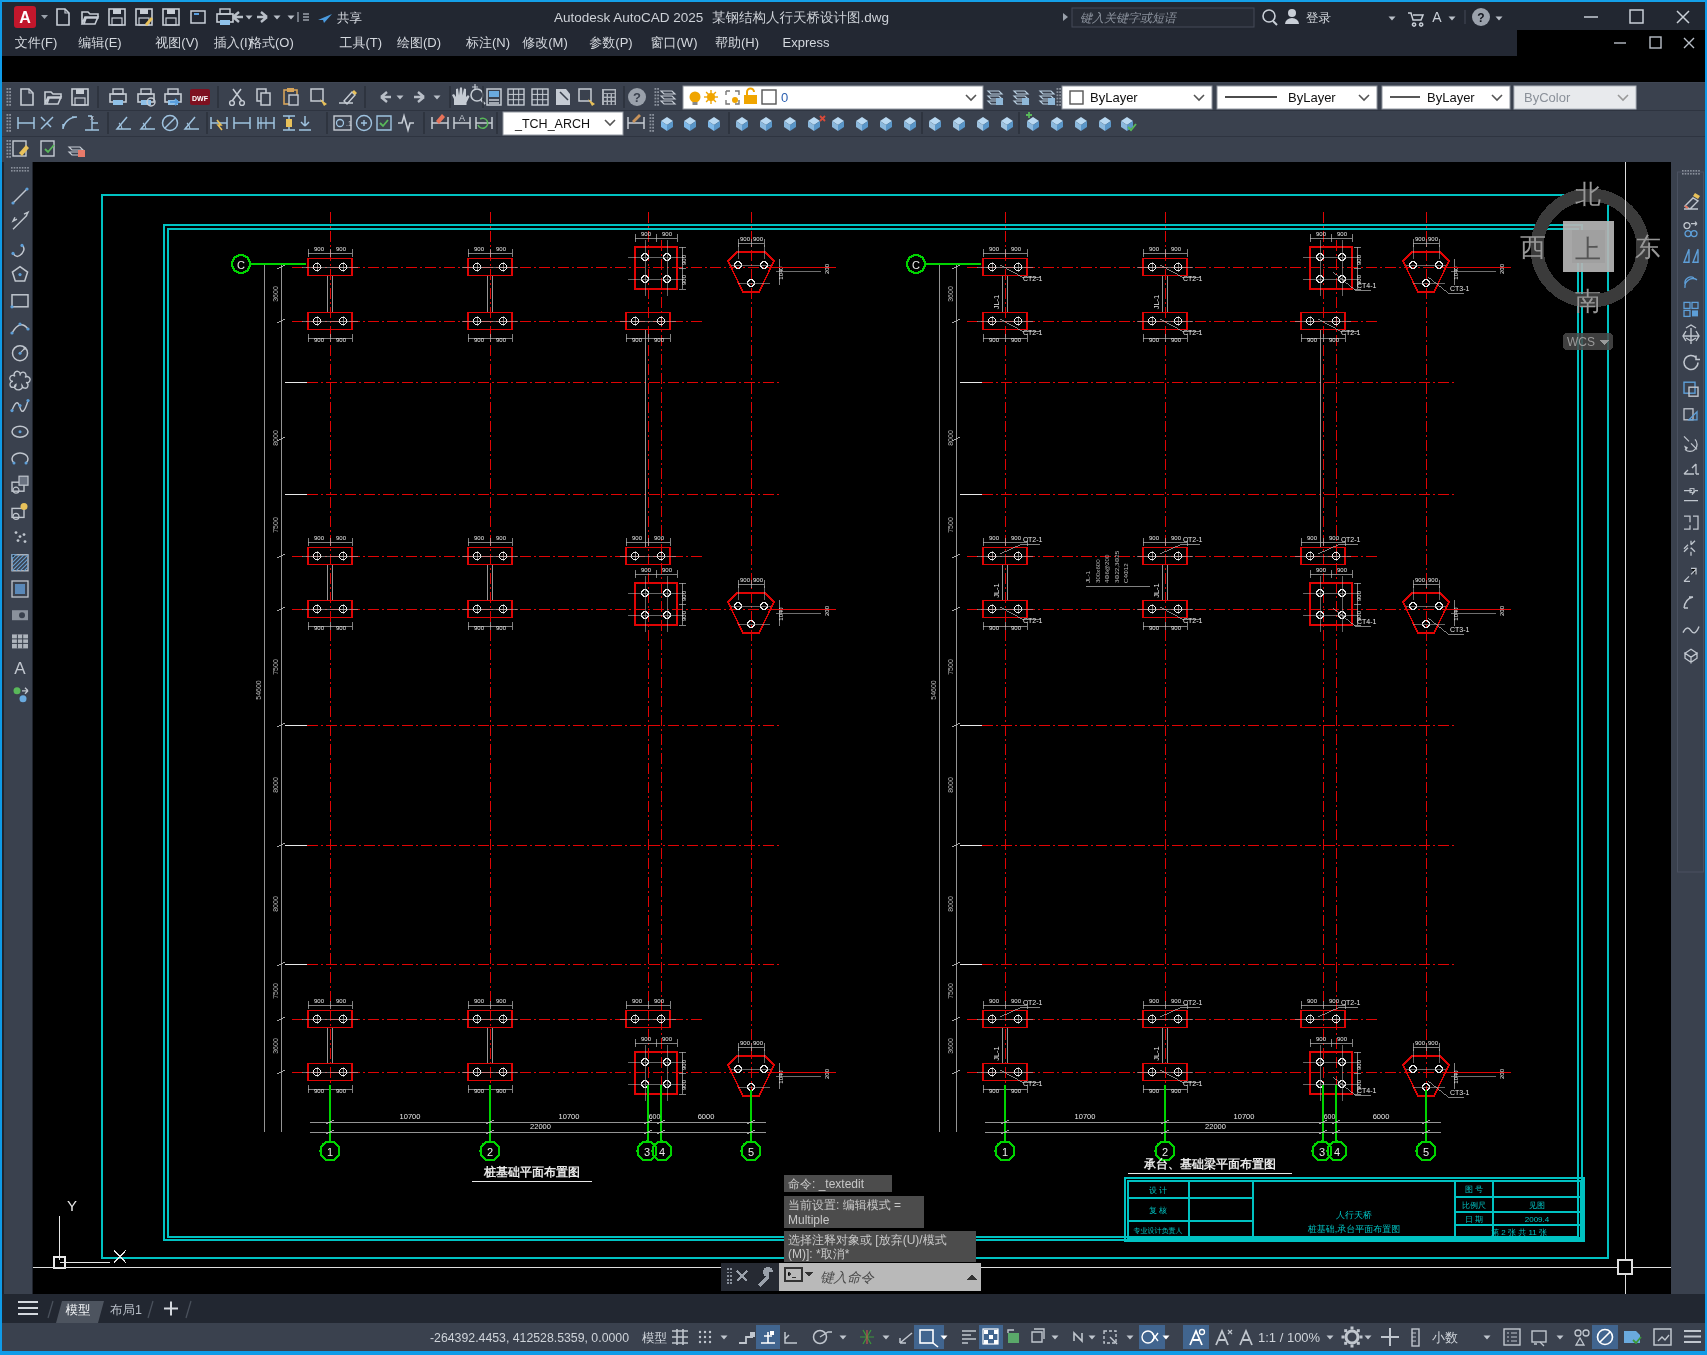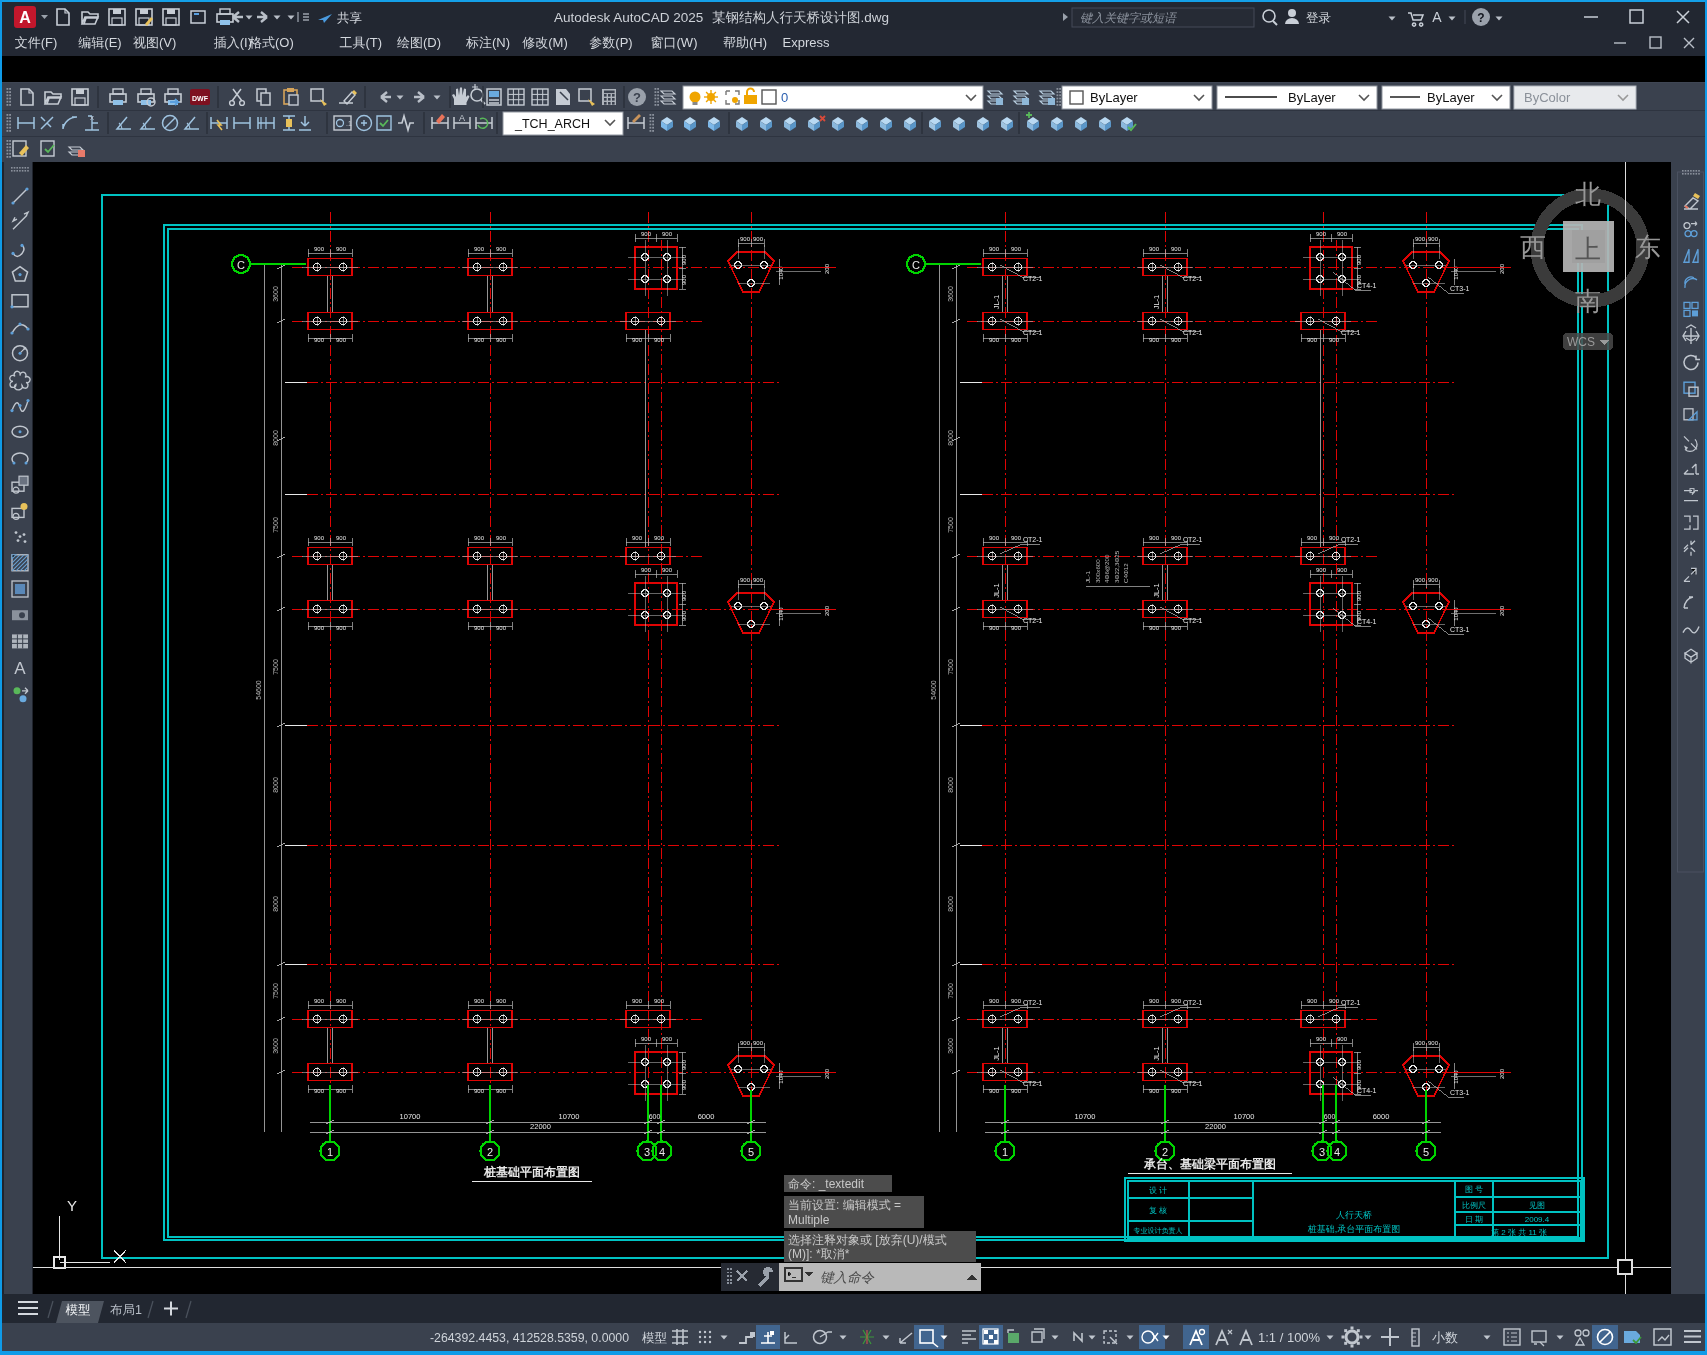--- a/index.html
+++ b/index.html
@@ -2,21 +2,21 @@
 <html lang="zh"><head>
 <meta charset="utf-8">
 <title>Autodesk AutoCAD 2025</title>
 <style>
 *{margin:0;padding:0;box-sizing:border-box;}
 body{width:1707px;height:1355px;overflow:hidden;background:#000;
  font-family:"Liberation Sans",sans-serif;}
 #app{position:relative;width:1707px;height:1355px;background:#000;}
 .abs{position:absolute;}
 #titlebar{left:0;top:0;width:1707px;height:30px;background:#222731;border-top:2px solid #14a0e8;}
-#menubar{left:0;top:30px;width:1707px;height:26px;background:#232833;padding-left:22px;}
+#menubar{left:0;top:30px;width:1517px;height:26px;background:#232833;padding-left:22px;}
 .menuitem{position:absolute;top:0;height:26px;line-height:26px;color:#d4d8de;font-size:13px;}
 #tabbar{left:0;top:56px;width:1707px;height:26px;background:#222731;}
 #toolbars{left:0;top:82px;width:1707px;height:80px;background:#3a414e;}
 #statusbar{left:0;top:1323px;width:1510px;height:28px;background:#3a414e;}
 #layoutrow{left:0;top:1294px;width:1707px;height:29px;background:#222731;}
 #bluestrip{left:0;top:1351px;width:1707px;height:4px;background:#0f9be8;}
 #blueL{left:0;top:0;width:2px;height:1355px;background:#0f9be8;z-index:50;}
 #blueR{left:1705px;top:0;width:2px;height:1355px;background:#0f9be8;z-index:50;}
 text{font-family:"Liberation Sans",sans-serif;}
 </style>
@@ -73,30 +73,30 @@
         <text x="1481" y="20" font-size="12" fill="#12151d" text-anchor="middle" font-weight="bold">?</text>
         <path d="M1495.5,14.5 l3.5,4 l3.5,-4 z" fill="#b9bfc8"></path>
         <path d="M1584,15 h14" stroke="#c9cfd7" stroke-width="1.5"></path>
         <rect x="1630" y="8" width="13" height="13" fill="none" stroke="#c9cfd7" stroke-width="1.5"></rect>
         <path d="M1677,9 l12,12 m0,-12 l-12,12" stroke="#c9cfd7" stroke-width="1.5"></path>
       </svg>
     </div>
   <div id="menubar" class="abs">
       <div class="menuitem" style="left:6px;width:60px;text-align:center">文件(F)</div>
       <div class="menuitem" style="left:70px;width:60px;text-align:center">编辑(E)</div>
-      <div class="menuitem" style="left:133px;width:60px;">视图(V)</div>
+      <div class="menuitem" style="left:147px;width:60px;text-align:center">视图(V)</div>
       <div class="menuitem" style="left:192px;width:60px;text-align:right">插入(I)</div>
       <div class="menuitem" style="left:249px;width:60px;text-align:left">格式(O)</div>
       <div class="menuitem" style="left:322px;width:60px;text-align:right">工具(T)</div>
       <div class="menuitem" style="left:389px;width:60px;text-align:center">绘图(D)</div>
       <div class="menuitem" style="left:450px;width:60px;text-align:right">标注(N)</div>
       <div class="menuitem" style="left:515px;width:60px;text-align:center">修改(M)</div>
       <div class="menuitem" style="left:581px;width:60px;text-align:center">参数(P)</div>
       <div class="menuitem" style="left:644px;width:60px;text-align:center">窗口(W)</div>
-      <div class="menuitem" style="left:707px;width:60px;text-align:right">帮助(H)</div>
+      <div class="menuitem" style="left:707px;width:60px;text-align:center">帮助(H)</div>
       <div class="menuitem" style="left:776px;width:60px;text-align:center">Express</div>
       <svg class="abs" style="left:1600px;top:0" width="107" height="26">
         <path d="M14,13 h12" stroke="#b9bfc8" stroke-width="1.4"></path>
         <rect x="50" y="7" width="11" height="11" fill="none" stroke="#b9bfc8" stroke-width="1.4"></rect>
         <path d="M84,8 l10,10 m0,-10 l-10,10" stroke="#b9bfc8" stroke-width="1.4"></path>
       </svg>
     </div>
   <div id="toolbars" class="abs">
       <svg class="abs" style="left:0;top:0" width="1707" height="80">
         <rect x="0" y="0" width="1707" height="80" fill="#3a414e"></rect>

